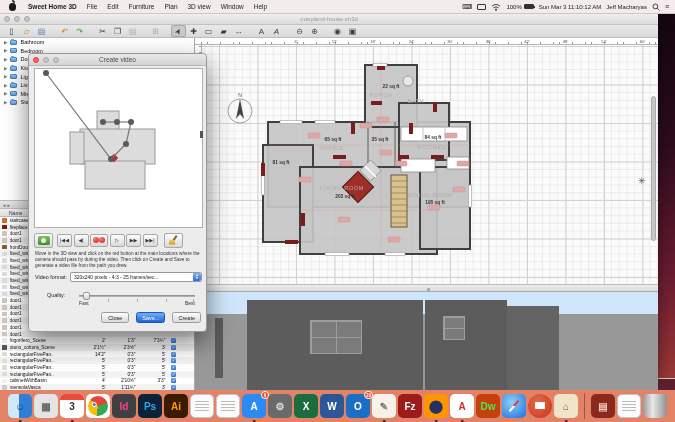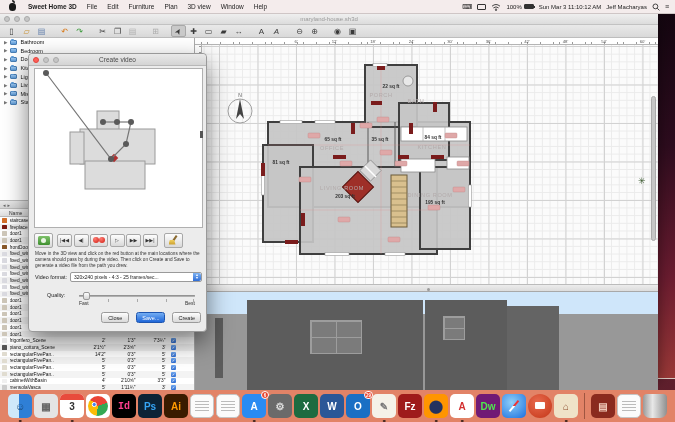--- a/index.html
+++ b/index.html
@@ -859,21 +859,21 @@
     <div class="dicon cal running">
       <span>3</span>
 
     </div>
 
     <div class="dicon chrome running">
       <span></span>
 
     </div>
 
-    <div class="dicon" style="background: #000000; color: rgb(255, 63, 142); font-family: Liberation Mono, monospace;">
+    <div class="dicon" style="background: #404040; color: rgb(255, 63, 142);">
       <span>Id</span>
 
     </div>
 
     <div class="dicon" style="background: rgb(11, 35, 54); color: rgb(53, 164, 244);">
       <span>Ps</span>
 
     </div>
 
     <div class="dicon" style="background: rgb(58, 27, 0); color: rgb(255, 154, 0);">
@@ -929,21 +929,21 @@
     <div class="dicon firefox running">
       <span></span>
 
     </div>
 
     <div class="dicon running" style="background: rgb(255, 255, 255); color: rgb(211, 47, 47);">
       <span>A</span>
 
     </div>
 
-    <div class="dicon" style="background: #701a75; color: rgb(79, 232, 79);">
+    <div class="dicon" style="background: #c2410c; color: rgb(79, 232, 79);">
       <span>Dw</span>
 
     </div>
 
     <div class="dicon safari">
       <span></span>
 
     </div>
 
     <div class="dicon redapp">

